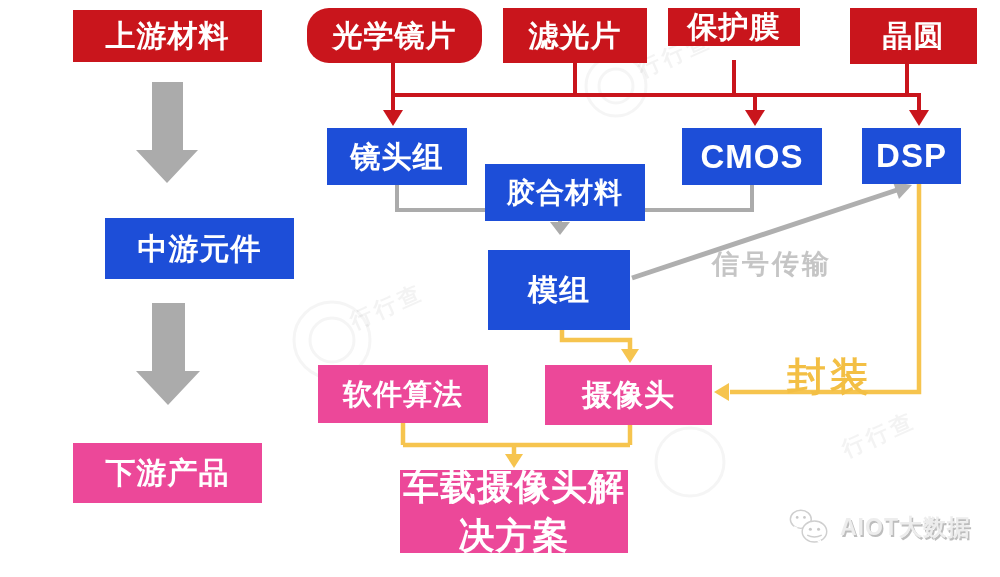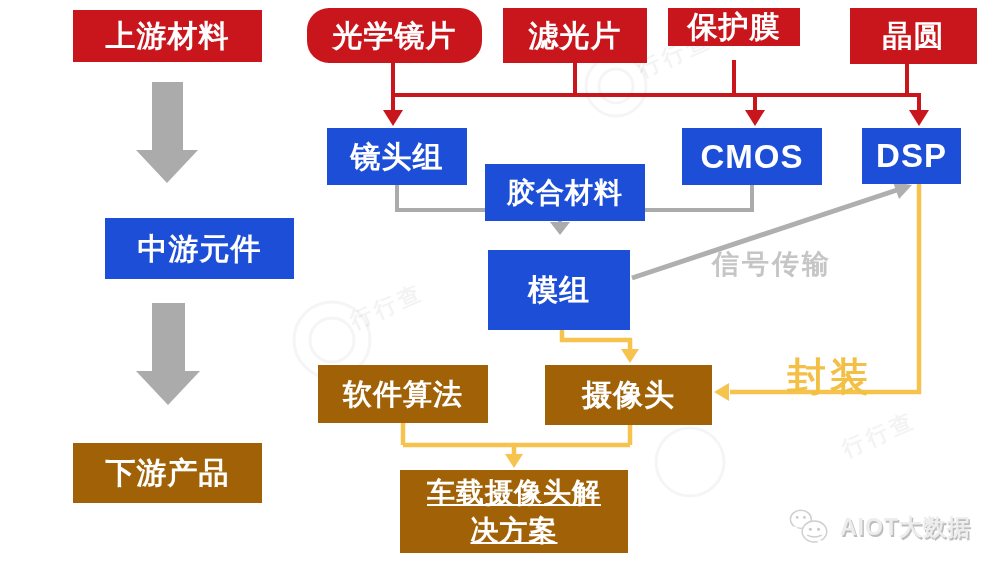--- a/index.html
+++ b/index.html
@@ -8,23 +8,23 @@
     font-family:"Liberation Sans","DejaVu Sans",sans-serif;
   }
   .overlay{position:absolute;left:0;top:0;width:1000px;height:577px;z-index:1;}
   .box{
     position:absolute;display:flex;align-items:center;justify-content:center;
     color:#ffffff;font-weight:bold;z-index:2;letter-spacing:1px;
     font-size:30px;line-height:1.2;text-align:center;
   }
   .red{background:#c9151c;}
   .graybox{background:#1d4ed8;}
-  .yellowbox{background:#a16207;}
+  .yellowbox{background:#ec4899;}
   .latin{font-size:33px;letter-spacing:1px;}
-  .twolines{white-space:pre-line;font-size:28px;line-height:1.35;letter-spacing:1px;text-decoration:underline;}
+  .twolines{white-space:pre-line;font-size:36px;line-height:1.35;letter-spacing:1px;}
   .edge-label{position:absolute;z-index:3;font-weight:bold;}
   .lbl-signal{left:712px;top:246px;font-size:27px;color:#c5c5c5;letter-spacing:3px;}
   .lbl-packaging{left:787px;top:350px;font-size:39px;color:#f3bf44;letter-spacing:4px;}
   .watermark{position:absolute;z-index:1;color:rgba(90,90,90,0.07);font-size:22px;
     letter-spacing:4px;transform:rotate(-24deg);font-weight:bold;}
   .logo{position:absolute;left:787px;top:507px;z-index:3;display:flex;align-items:center;gap:9px;}
   .logo-text{font-size:23px;color:#ededed;letter-spacing:1px;
     text-shadow:1.5px 1.5px 0 #bdbdbd;white-space:nowrap;font-weight:bold;}
 </style>
 </head>

